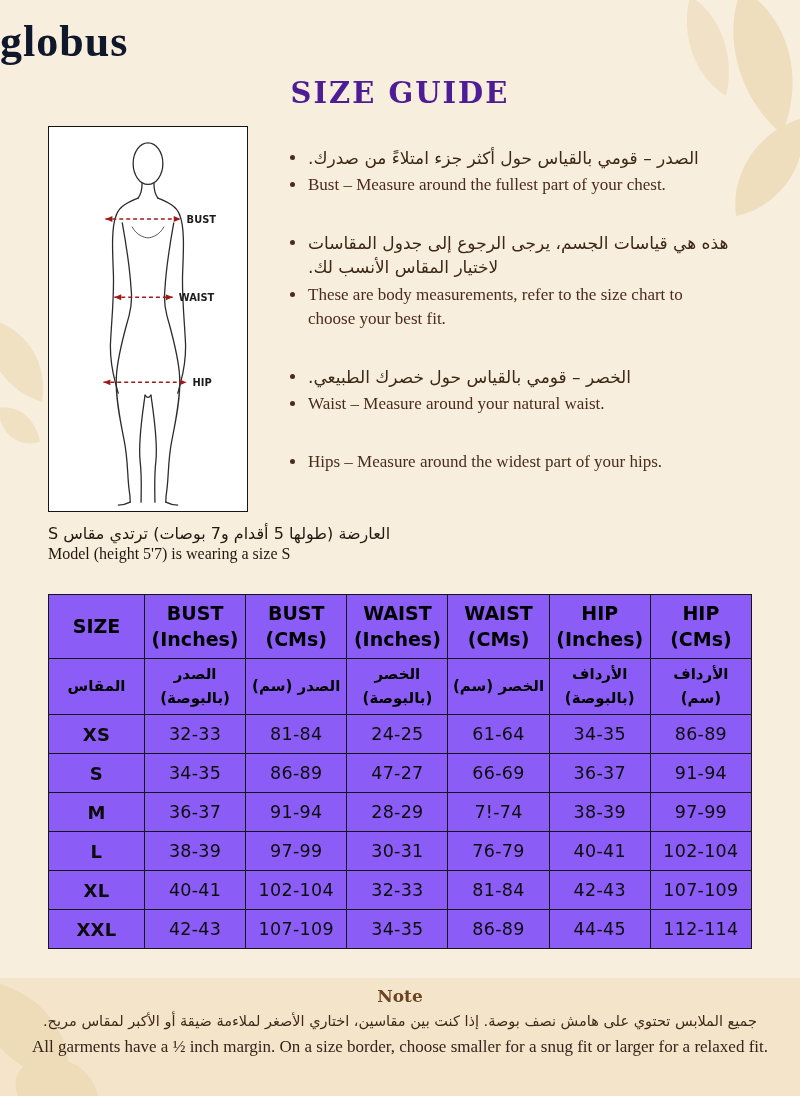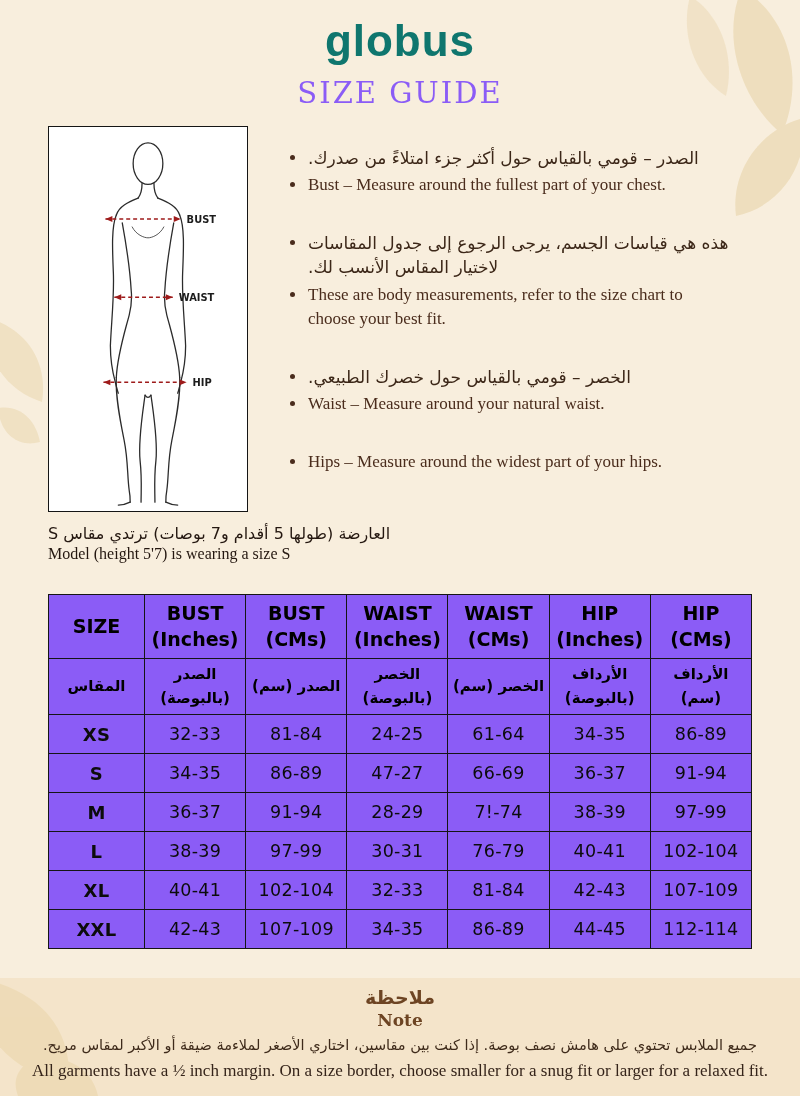--- a/index.html
+++ b/index.html
@@ -6,28 +6,28 @@
   html, body { margin: 0; padding: 0; background: #f8eedd; }
   .page {
     position: relative; width: 800px; height: 1096px;
     background: #f8eedd; overflow: hidden;
     font-family: "DejaVu Sans", sans-serif; color: #2e1d12;
   }
   .deco { position: absolute; inset: 0; z-index: 0; }
   .layer { position: absolute; z-index: 1; }
 
   .logo {
-    top: 16px; left: 0; width: 100%; text-align: center;
-    font-family: Liberation Sans, sans-serif; font-weight: bold; font-size: 44px;
-    color: #0f766e; letter-spacing: 1px;
+    top: 16px; left: 0; width: 100%; text-align: left;
+    font-family: Liberation Serif, serif; font-weight: bold; font-size: 44px;
+    color: #0f172a; letter-spacing: 1px;
   }
   .title {
     top: 76px; left: 0; width: 100%; text-align: center; margin: 0;
-    font-family: "DejaVu Serif", serif; font-weight: normal; font-size: 29px;
-    color: #8b5cf6; letter-spacing: 2px;
+    font-family: "DejaVu Serif", serif; font-weight: bold; font-size: 29px;
+    color: #4c1d95; letter-spacing: 2px;
   }
 
   .diagram {
     left: 48px; top: 126px; width: 200px; height: 386px;
     background: #ffffff; border: 1.6px solid #151515;
   }
   .diagram svg { display: block; width: 100%; height: 100%; }
 
   .instructions { left: 286px; top: 146px; width: 446px; margin: 0; padding: 0; list-style: none; }
   .group { margin-bottom: 34px; }
@@ -232,19 +232,18 @@
           <td>34-35</td>
           <td>86-89</td>
           <td>44-45</td>
           <td>112-114</td>
         </tr>
       </tbody>
   </table>
 
   <div class="layer note-band"></div>
   <div class="layer note">
-    <div class="note-title-ar">ملاحظة</div>
     <div class="note-title-en">Note</div>
     <div class="note-ar">جميع الملابس تحتوي على هامش نصف بوصة. إذا كنت بين مقاسين، اختاري الأصغر لملاءمة ضيقة أو الأكبر لمقاس مريح.</div>
     <div class="note-en">All garments have a ½ inch margin. On a size border, choose smaller for a snug fit or larger for a relaxed fit.</div>
   </div>
 
 </div>
 
 </body></html>

